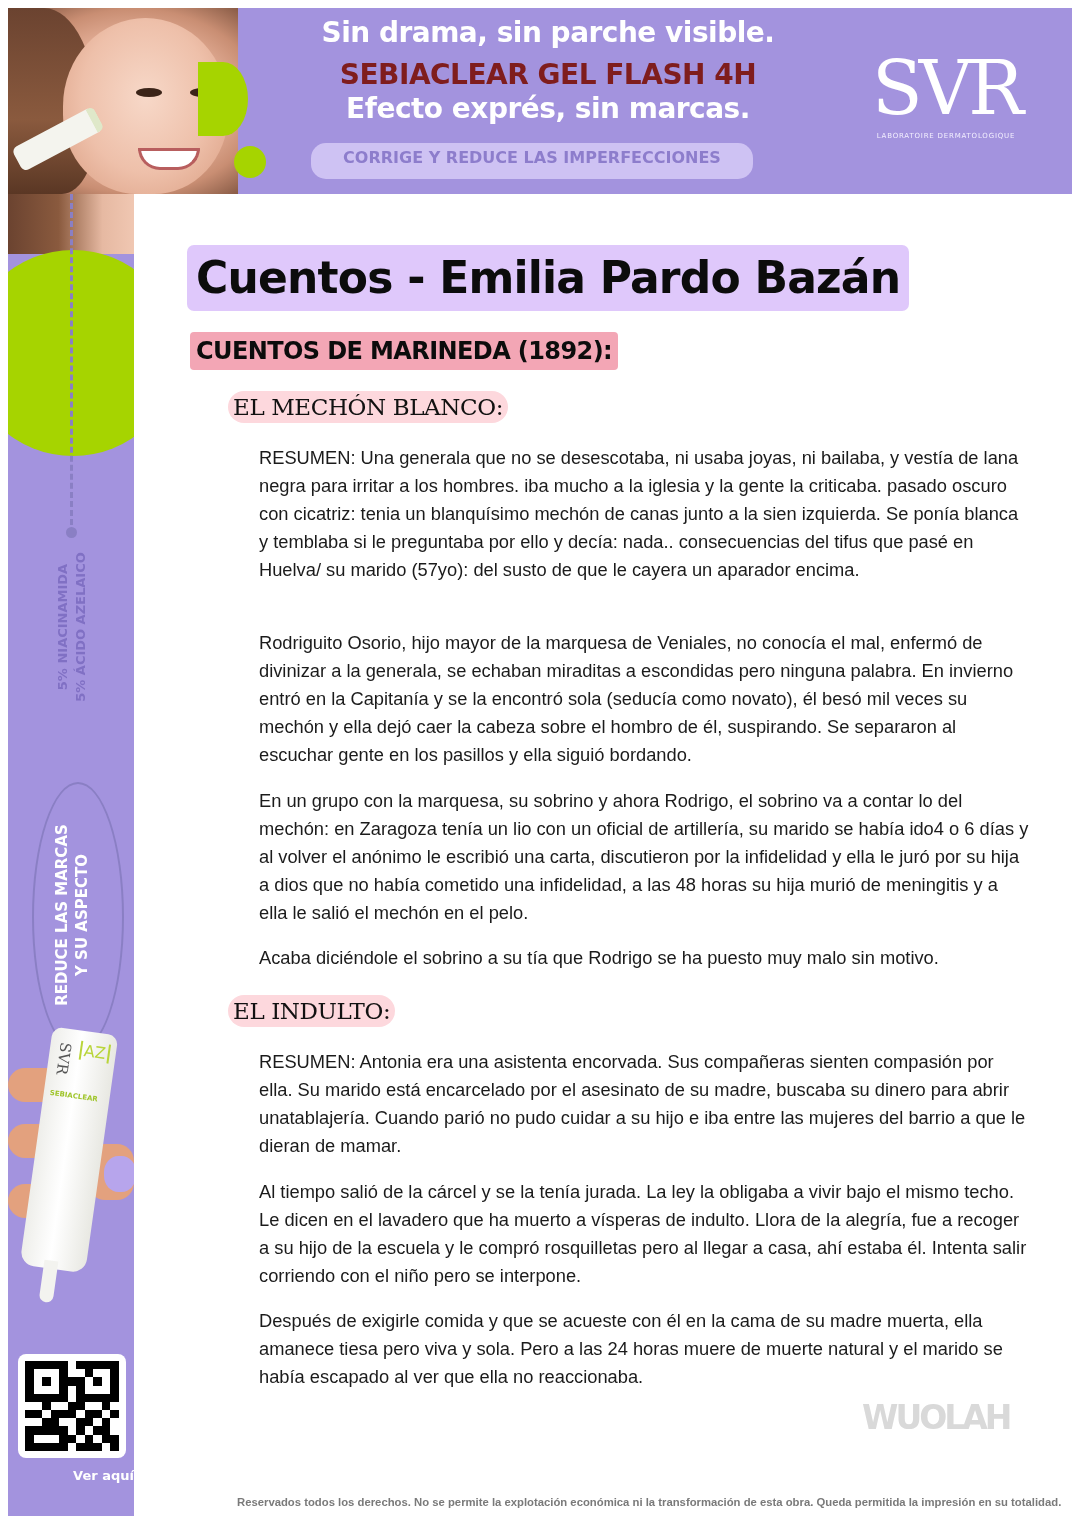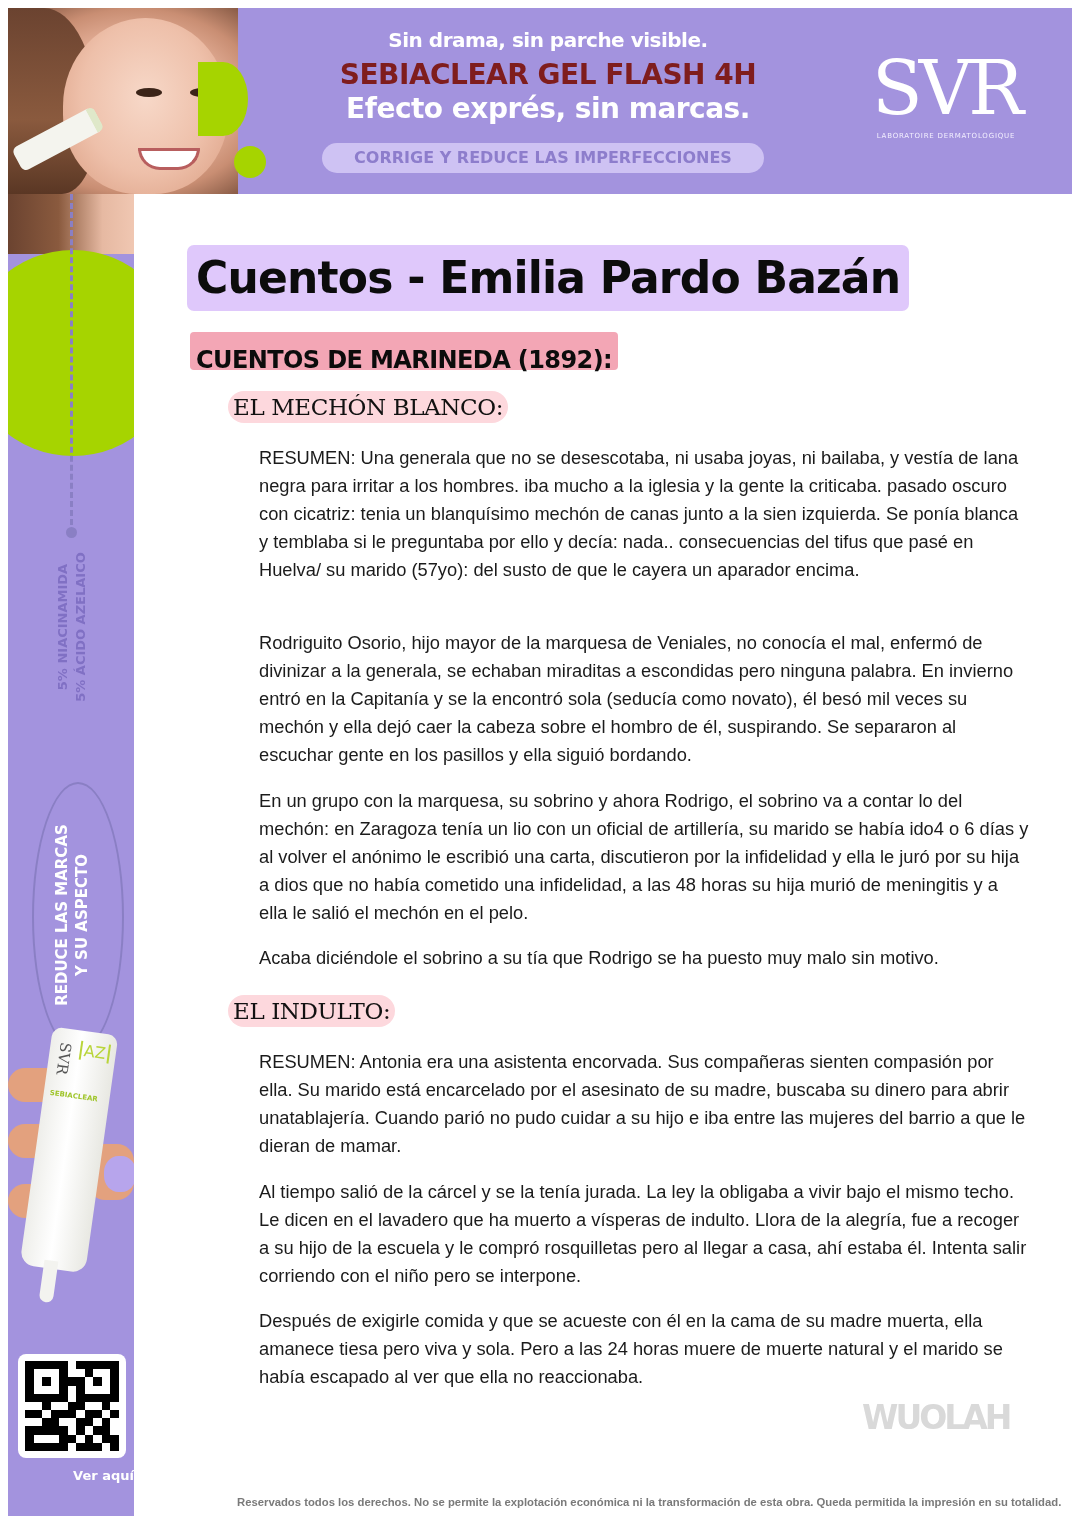--- a/index.html
+++ b/index.html
@@ -43,25 +43,25 @@
     background: #a6d400; border-radius: 0 50% 50% 0;
   }
   .green-dot {
     position: absolute; left: 226px; top: 138px; width: 32px; height: 32px;
     background: #a6d400; border-radius: 50%;
   }
   .banner-line1, .banner-line2, .banner-line3 {
     position: absolute; left: 300px; width: 480px; text-align: center;
     font-family: "DejaVu Sans", sans-serif; font-weight: bold; letter-spacing: -0.5px;
   }
-  .banner-line1 { top: 20px; font-size: 20px; color: #ffffff; }
+  .banner-line1 { top: 8px; font-size: 28px; color: #ffffff; }
   .banner-line2 { top: 50px; font-size: 28px; color: #7f1d1d; }
   .banner-line3 { top: 84px; font-size: 28px; color: #ffffff; }
   .banner-pill {
-    position: absolute; left: 314px; top: 135px; width: 442px; height: 30px;
+    position: absolute; left: 303px; top: 135px; width: 442px; height: 36px;
     background: #cec2f3; border-radius: 15px;
     color: #8d7dcc; font-weight: bold; font-size: 16px; text-align: center; line-height: 30px;
     letter-spacing: 0;
   }
   .svr-logo {
     position: absolute; left: 848px; top: 40px; width: 180px; text-align: center;
     font-family: "DejaVu Serif", serif; color: #ffffff; font-size: 74px; line-height: 80px;
     letter-spacing: -4px;
   }
   .svr-tagline {
@@ -126,21 +126,21 @@
   }
 
   
   .doc-title {
     position: absolute; left: 187px; top: 245px; width: 722px; height: 66px;
     background: #dfc8fb; border-radius: 7px;
     font-family: "DejaVu Sans", sans-serif; font-weight: bold; font-size: 44px; color: #0c0c0c;
     line-height: 66px; padding-left: 9px; letter-spacing: -0.8px;
   }
   .section-heading {
-    position: absolute; left: 190px; top: 332px; height: 38px; padding: 9px 6px;
+    position: absolute; left: 190px; top: 332px; height: 38px; padding: 0 6px;
     background: #f3a6b5; border-radius: 4px;
     font-weight: bold; font-size: 24px; color: #0c0c0c; line-height: 38px; letter-spacing: -0.6px; text-align: center;
   }
   .story-heading {
     position: absolute; left: 228px; height: 32px; padding: 0 5px;
     background: #fdd8dd; border-radius: 16px;
     font-family: "DejaVu Serif", serif; font-size: 23px; color: #111; line-height: 32px; letter-spacing: -0.4px;
   }
   .para {
     position: absolute; left: 259px; width: 770px;

